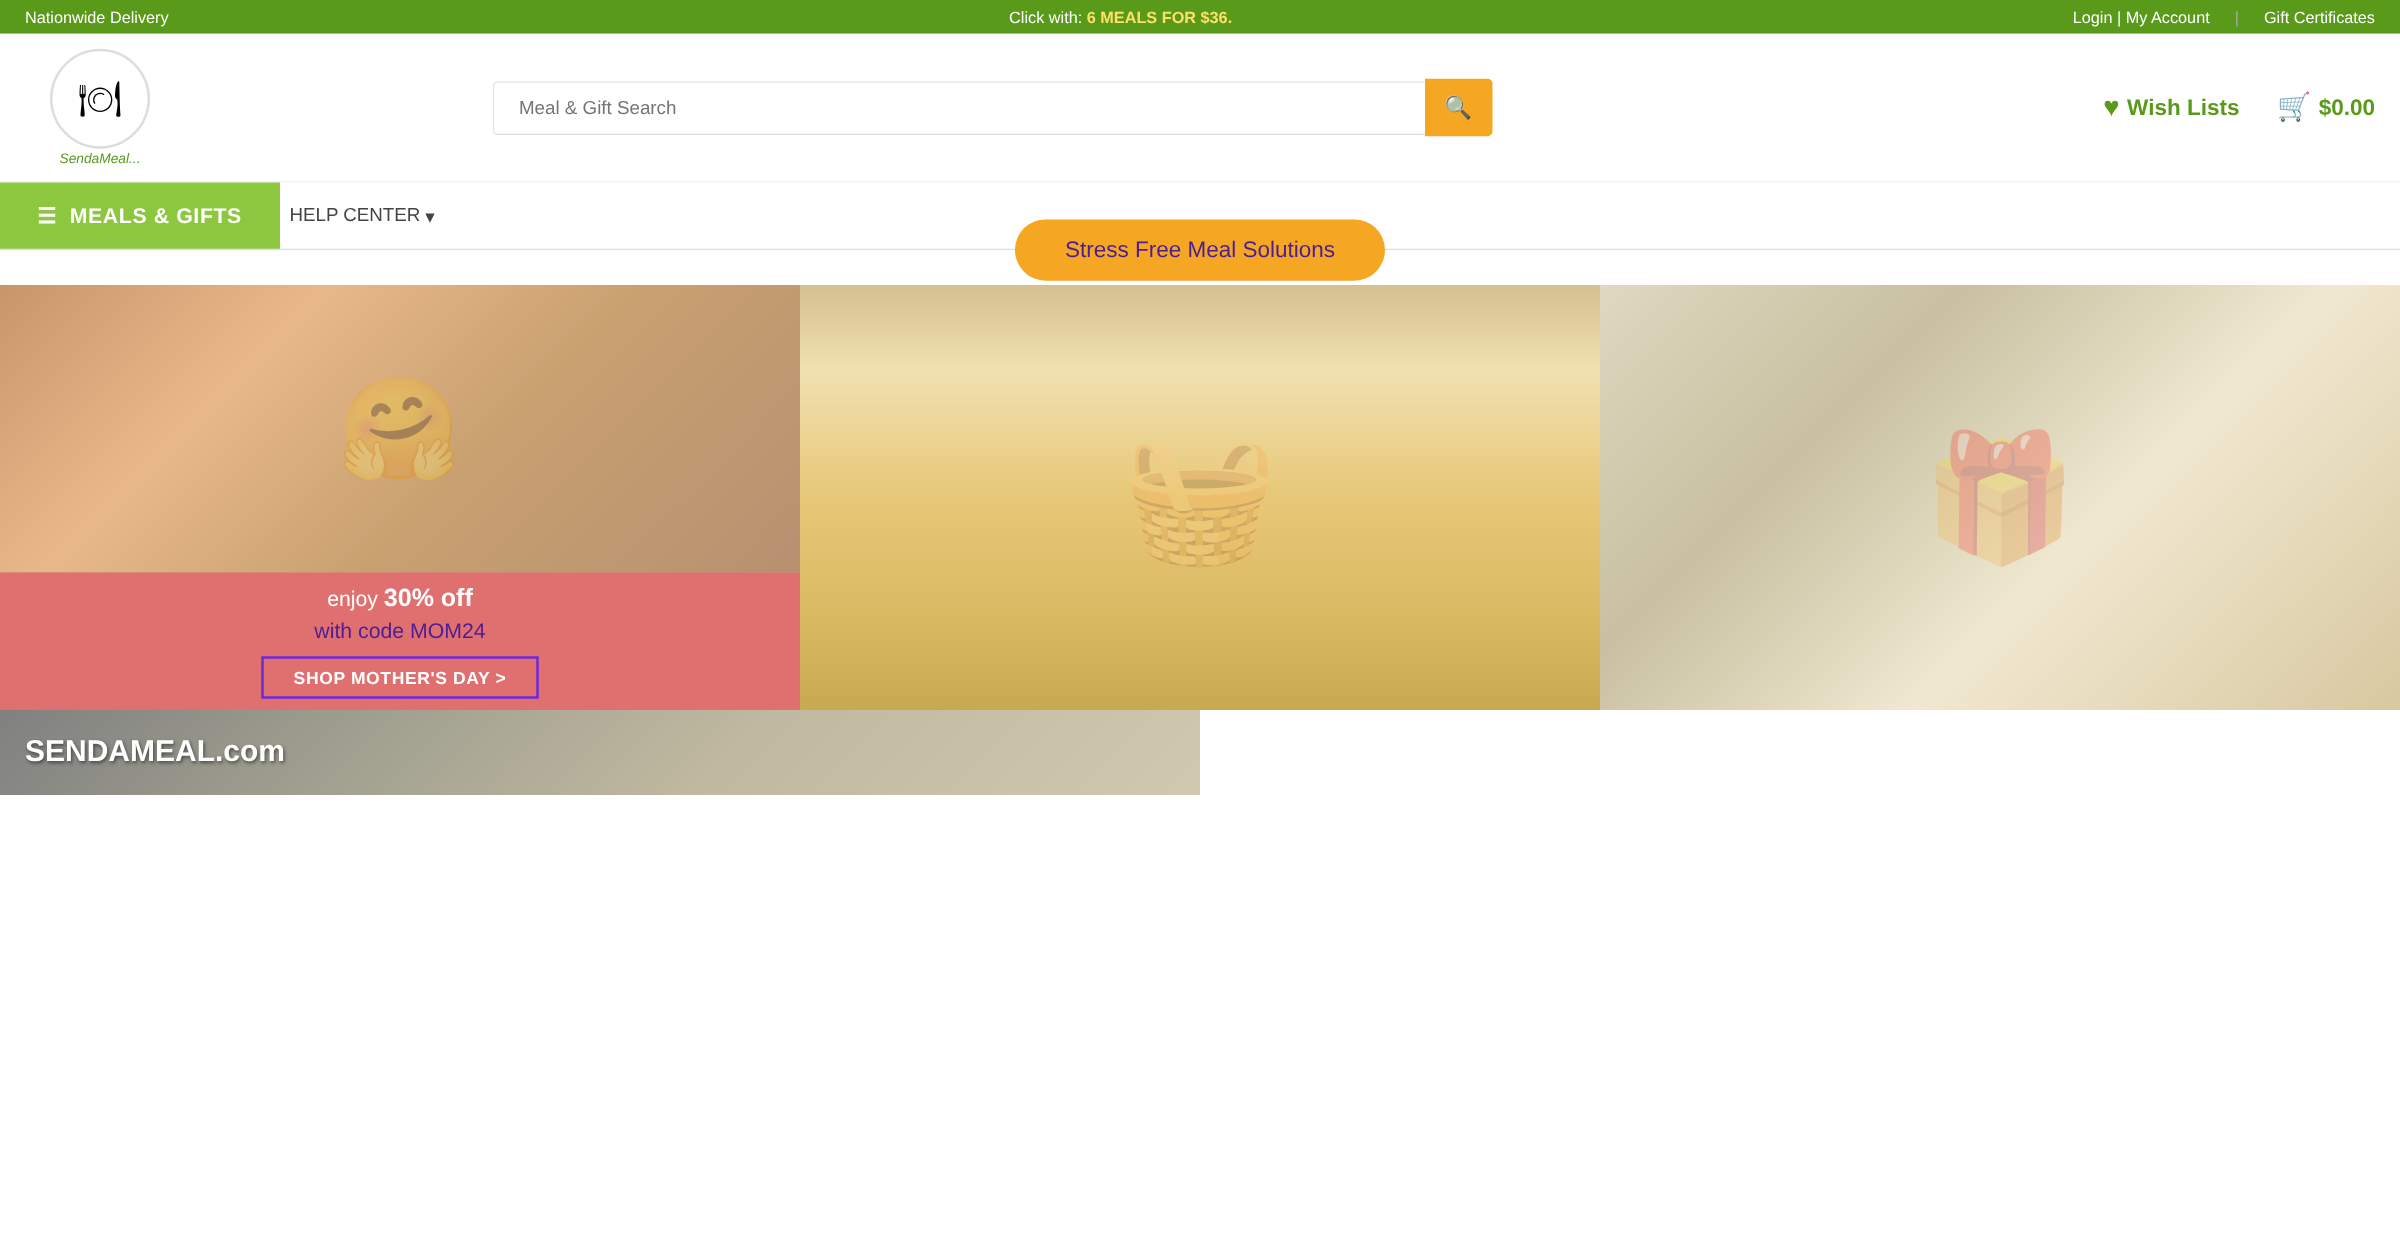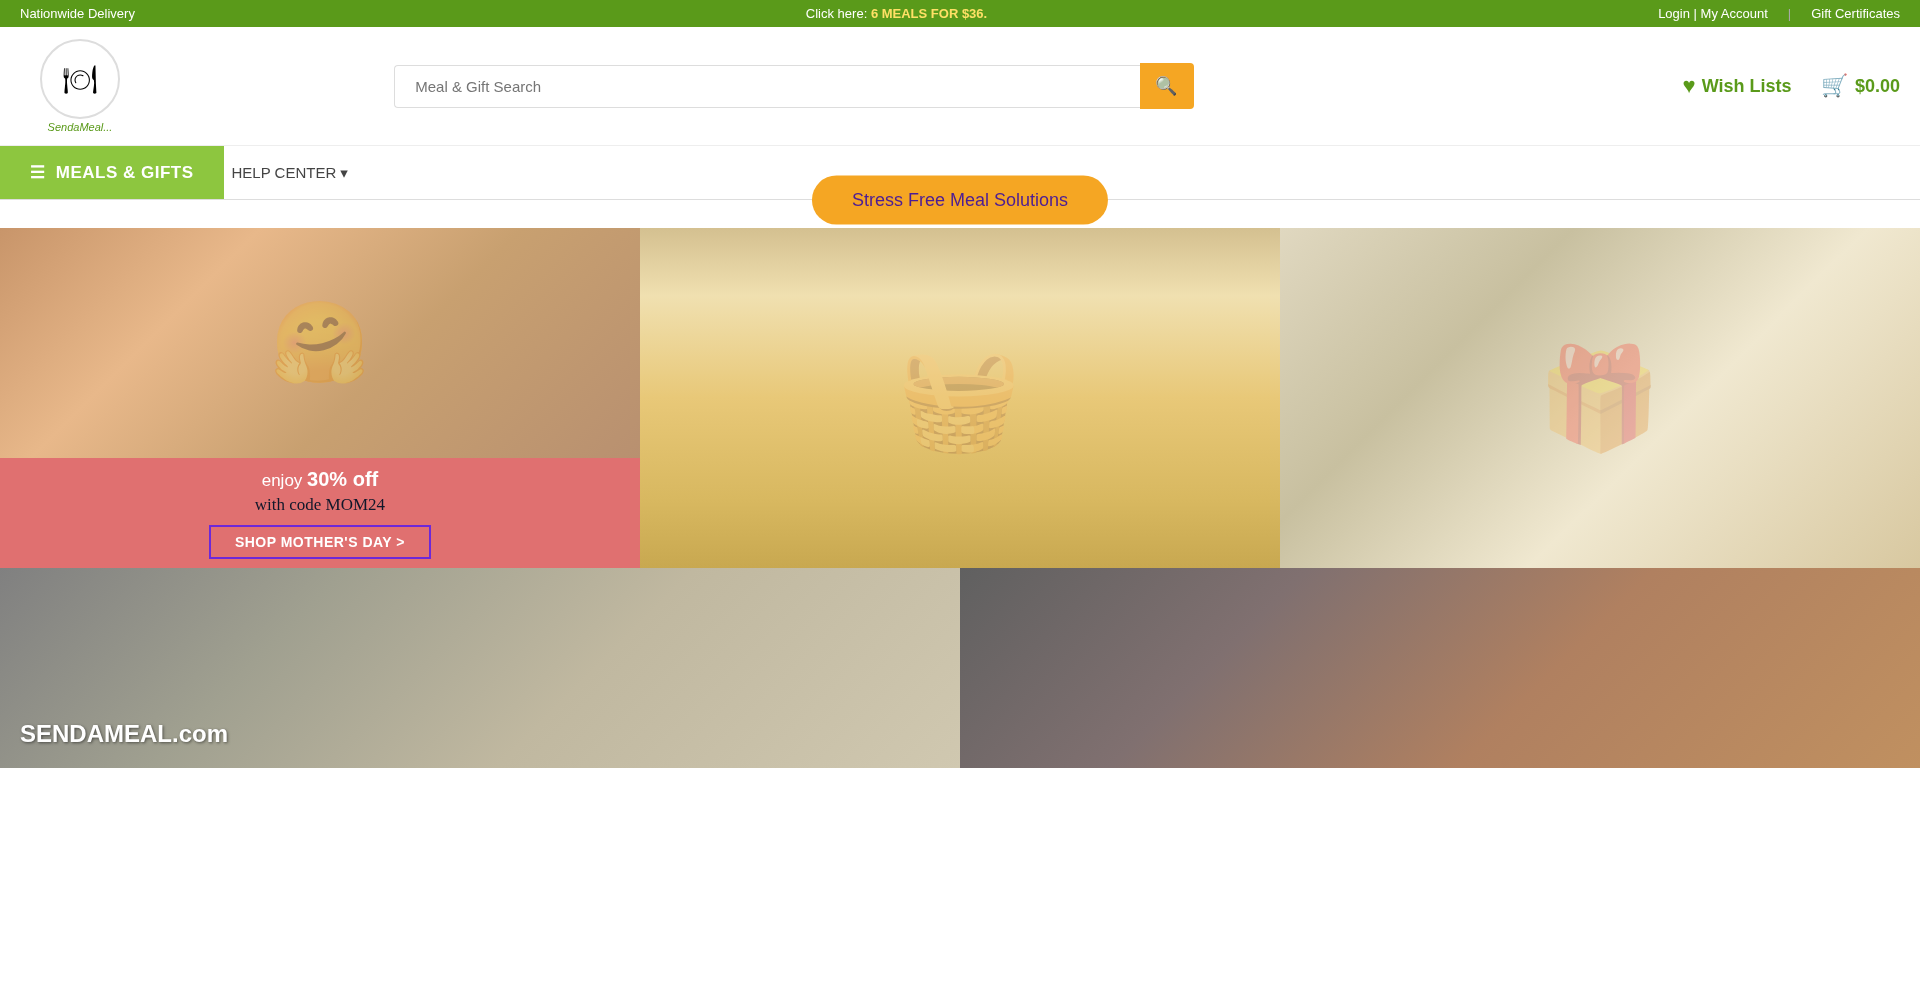--- a/index.html
+++ b/index.html
@@ -158,21 +158,21 @@
     }
     .promo-box {
       background: #e07070;
       padding: 20px;
       text-align: center;
       height: 110px;
       display: flex; flex-direction: column; align-items: center; justify-content: center;
     }
     .promo-text { color: white; font-size: 17px; margin-bottom: 4px; }
     .promo-bold { font-weight: bold; font-size: 20px; }
-    .promo-code { color: #0f172a; font-size: 17px; margin-bottom: 10px; font-family: Liberation Serif, serif; }
+    .promo-code { color: #4c1d95; font-size: 17px; margin-bottom: 10px; }
     .shop-btn {
       border: 2px solid #6d28d9;
       color: white;
       background: transparent;
       padding: 7px 24px;
       font-size: 14px;
       font-weight: bold;
       cursor: pointer;
       letter-spacing: 0.5px;
     }
@@ -193,20 +193,21 @@
       background: linear-gradient(135deg, #e0d8c0 0%, #c8c0a0 30%, #f0e8d0 60%, #d8c8a0 100%);
       display: flex; align-items: center; justify-content: center;
       font-size: 50px;
     }
 
     
     .bottom-section {
       display: flex;
       width: 100%;
       height: 200px;
+      flex-direction: column;
     }
     .bottom-left {
       width: 50%;
       background: linear-gradient(135deg, #808080 0%, #a0a090 30%, #c0b8a0 60%, #d0c8b0 100%);
       display: flex; align-items: flex-end; padding: 20px;
     }
     .bottom-right {
       width: 50%;
       background: linear-gradient(135deg, #606060 0%, #807070 30%, #b08060 60%, #c09060 100%);
     }
@@ -223,21 +224,21 @@
     }
   </style>
 </head>
 <body>
 
 <div class="top-bar">
   <div class="top-bar-left">
     <span>Nationwide Delivery</span>
   </div>
   <div class="top-bar-center">
-    <span>Click here: </span>
+    <span>Click with: </span>
     <a href="#">6 MEALS FOR $36.</a>
   </div>
   <div class="top-bar-right">
     <span>Login | My Account</span>
     <span class="top-bar-divider">|</span>
     <span>Gift Certificates</span>
   </div>
 </div>
 
 <div class="header">

